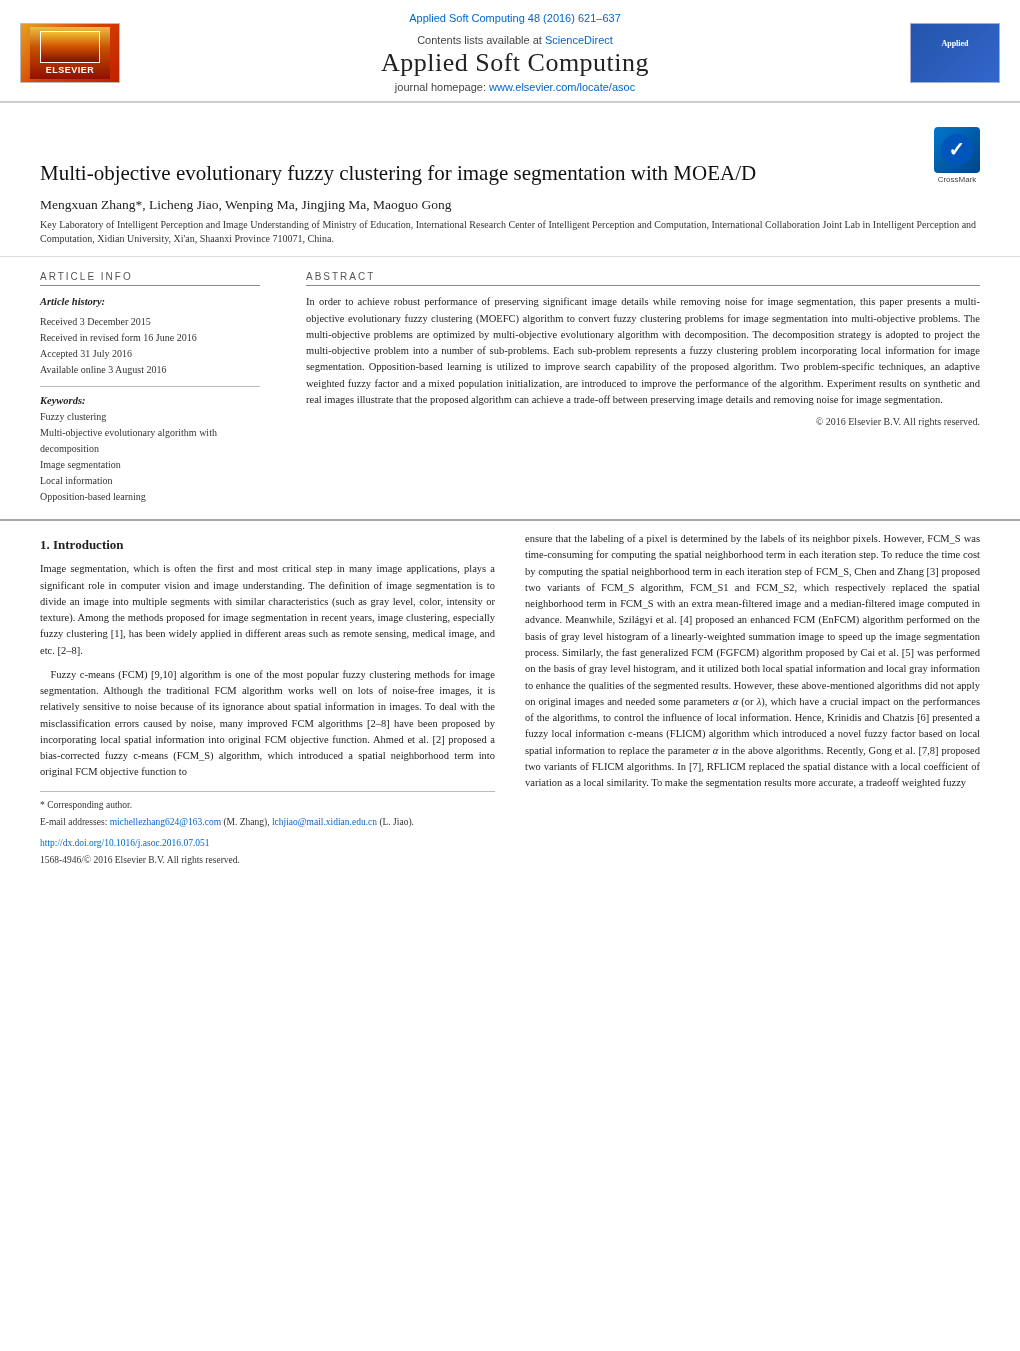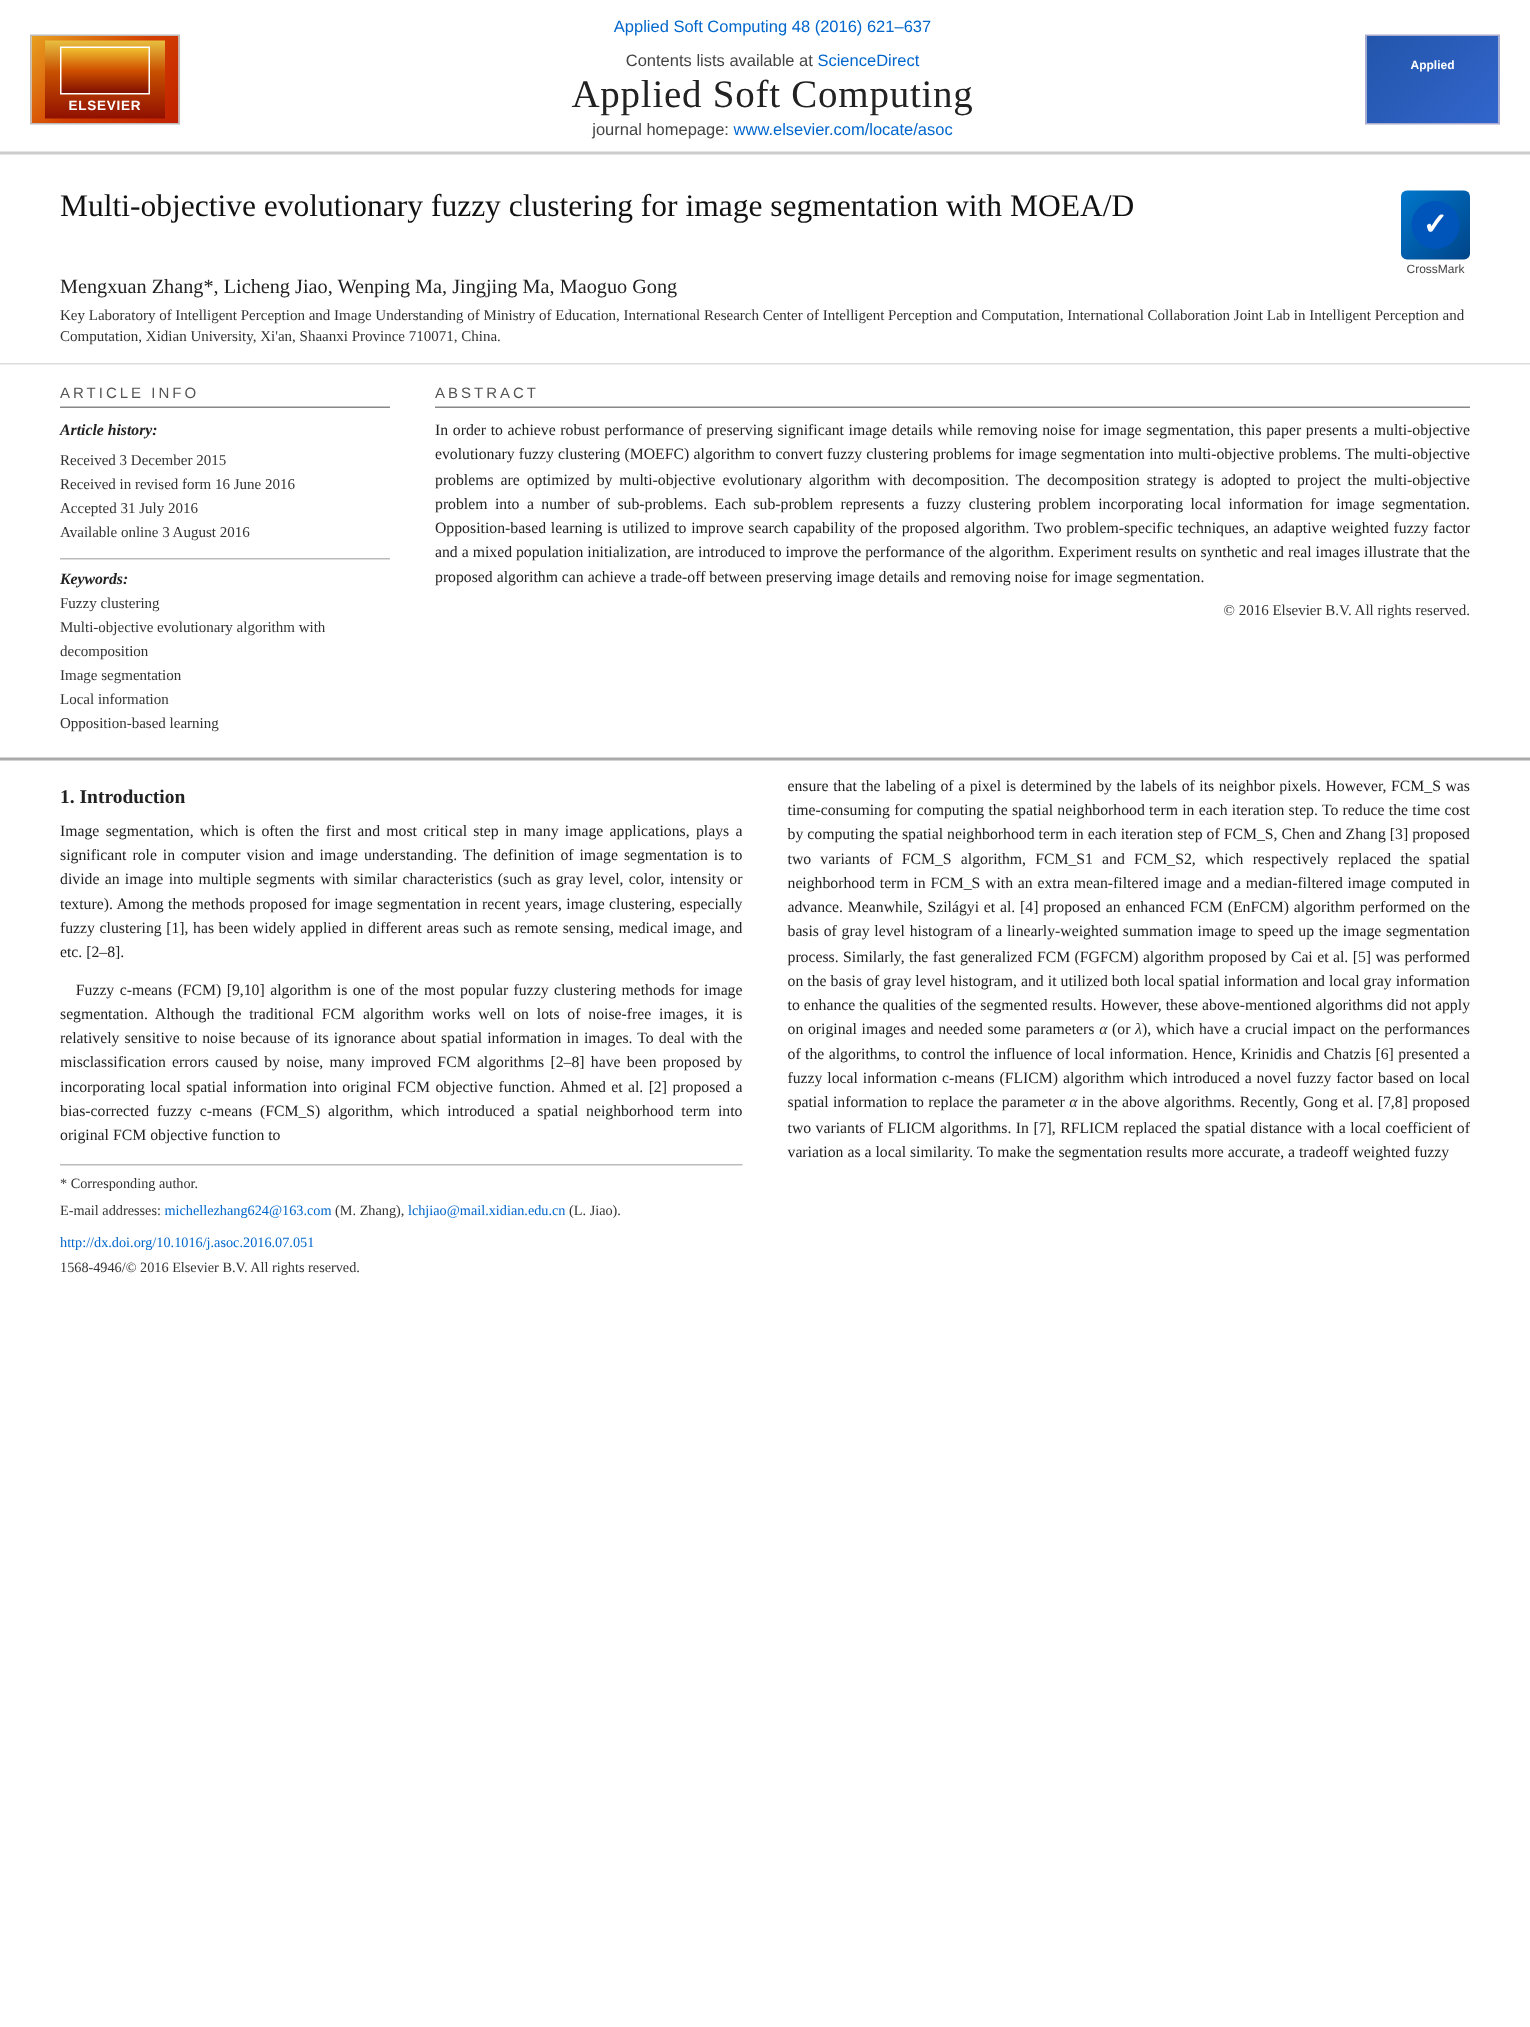--- a/index.html
+++ b/index.html
@@ -80,21 +80,21 @@
     .header-logo-right {
       width: 90px;
       height: 60px;
       background: linear-gradient(135deg, #2255aa 0%, #3366cc 100%);
       display: flex;
       flex-direction: column;
       align-items: center;
       justify-content: center;
       color: #fff;
       font-size: 9px;
-      font-family: Liberation Sans, sans-serif;
+      font-family: Liberation Serif, serif;
       font-weight: bold;
       border: 1px solid #aac;
       gap: 36px;
     }
     .header-logo-right .logo-circle {
       width: 36px;
       height: 36px;
       border-radius: 50%;
       background: radial-gradient(circle at 40% 40%, #88aaff, #2244aa);
       margin-bottom: 4px;
@@ -114,20 +114,21 @@
       align-items: flex-start;
       justify-content: space-between;
     }
     .article-title {
       font-size: 21px;
       font-weight: normal;
       color: #111;
       line-height: 1.35;
       flex: 1;
       padding-right: 20px;
+      margin-top: 36px;
     }
     .crossmark-badge {
       width: 46px;
       height: 46px;
       flex-shrink: 0;
       margin-top: 4px;
     }
     .crossmark-inner {
       width: 46px;
       height: 46px;
@@ -148,21 +149,21 @@
     .article-affiliation {
       margin-top: 5px;
       font-size: 10px;
       color: #333;
       line-height: 1.4;
     }
     
     .two-col {
       display: flex;
       padding: 0 40px;
-      gap: 30px;
+      gap: 46px;
       margin-top: 14px;
     }
     .col-left {
       width: 220px;
       flex-shrink: 0;
     }
     .col-right {
       flex: 1;
     }
     .section-header {

